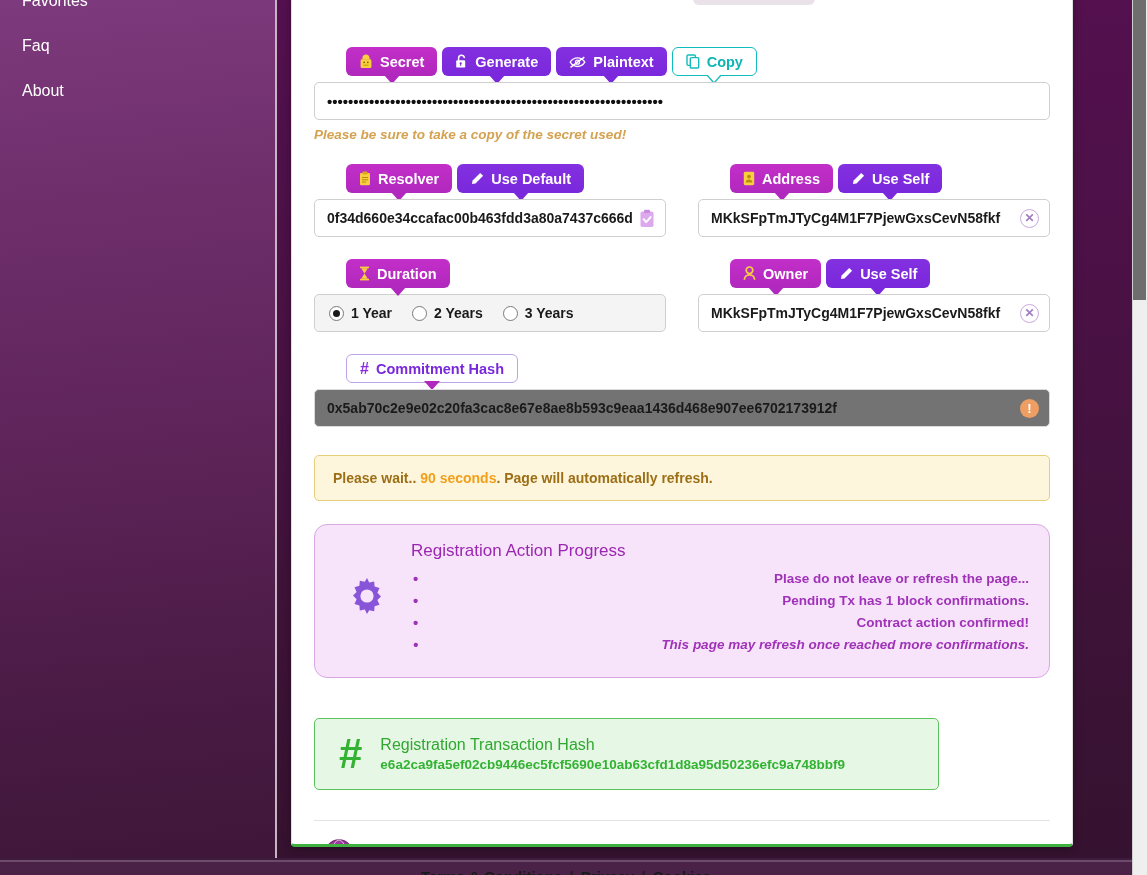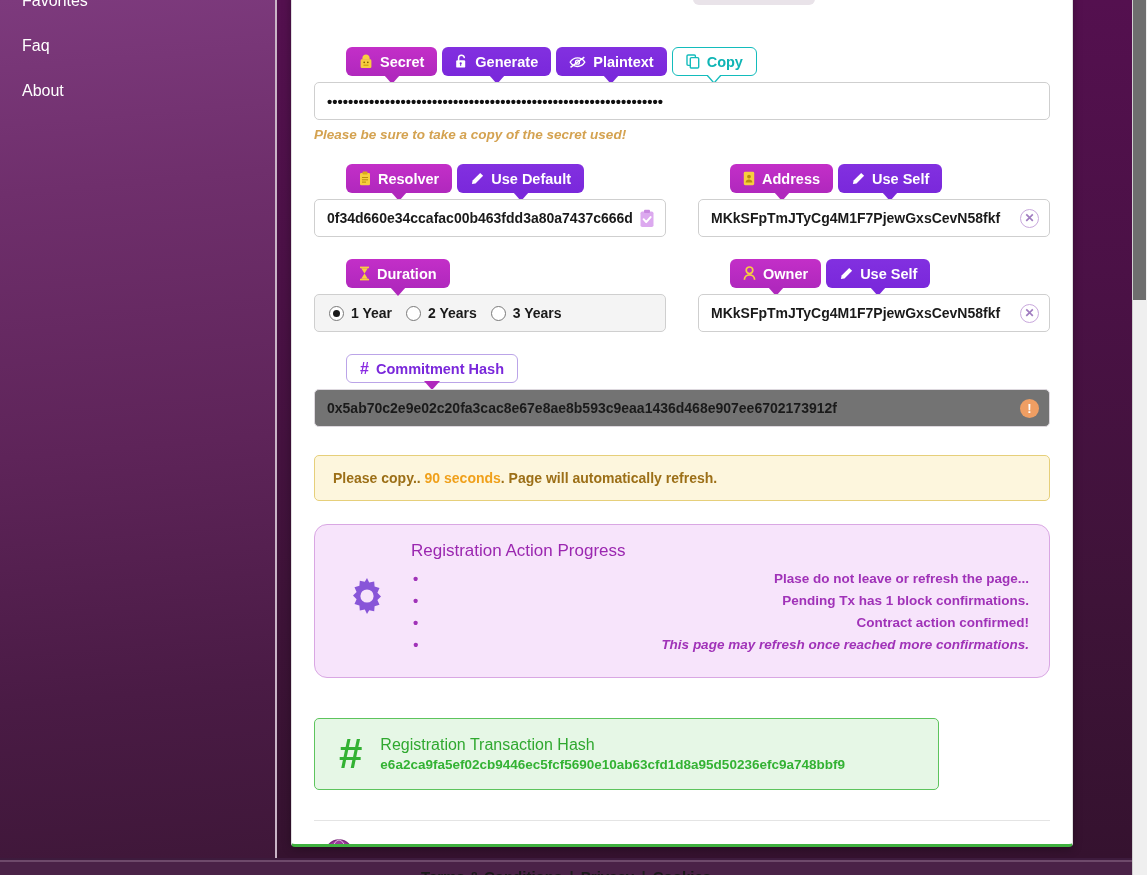--- a/index.html
+++ b/index.html
@@ -144,21 +144,21 @@
   .two-col { display: flex; gap: 32px; margin-top: 22px; }
   .col-left  { width: 364px; }
   .col-right { width: 364px; }
 
   
   .radio-box {
     margin-top: 6px;
     height: 38px;
     border: 1px solid #cfcfcf; border-radius: 5px;
     background: #f4f4f4;
-    display: flex; align-items: center; gap: 4px;
+    display: flex; align-items: center; gap: 10px;
     padding: 0 14px;
   }
   .radio-item { display: inline-flex; align-items: center; gap: 7px; cursor: pointer; margin-right: 10px; }
   .radio-dot {
     width: 15px; height: 15px; border-radius: 50%;
     border: 1.5px solid #7a7a7a; background: #fff;
     display: inline-block; position: relative;
   }
   .radio-dot.on::after {
     content: ""; position: absolute;
@@ -490,21 +490,21 @@
           <span>Commitment Hash</span>
         </button>
       </div>
       <div class="field-box grey">
         <span class="val">0x5ab70c2e9e02c20fa3cac8e67e8ae8b593c9eaa1436d468e907ee6702173912f</span>
         <span class="badge-warn">!</span>
       </div>
     </div>
 
     <div id="wait-alert">
-      <span>Please copy..</span>
+      <span>Please wait..</span>
       <span class="secs">90 seconds</span><span>. Page will automatically refresh.</span>
     </div>
 
     <div id="progress-panel">
       <div class="gear">
         <svg width="48" height="48" viewBox="0 0 48 48">
           <path fill="#8855d8" d="M24 4l2.2 4.6 5-1.1 0.4 5.1 4.9 1.5-2.1 4.7 3.6 3.6-3.6 3.6 2.1 4.7-4.9 1.5-0.4 5.1-5-1.1L24 40l-2.2-4.6-5 1.1-0.4-5.1-4.9-1.5 2.1-4.7L10 21.6l3.6-3.6-2.1-4.7 4.9-1.5 0.4-5.1 5 1.1z"></path>
           <circle cx="24" cy="22" r="6.6" fill="#f7e4fb"></circle>
         </svg>
       </div>

